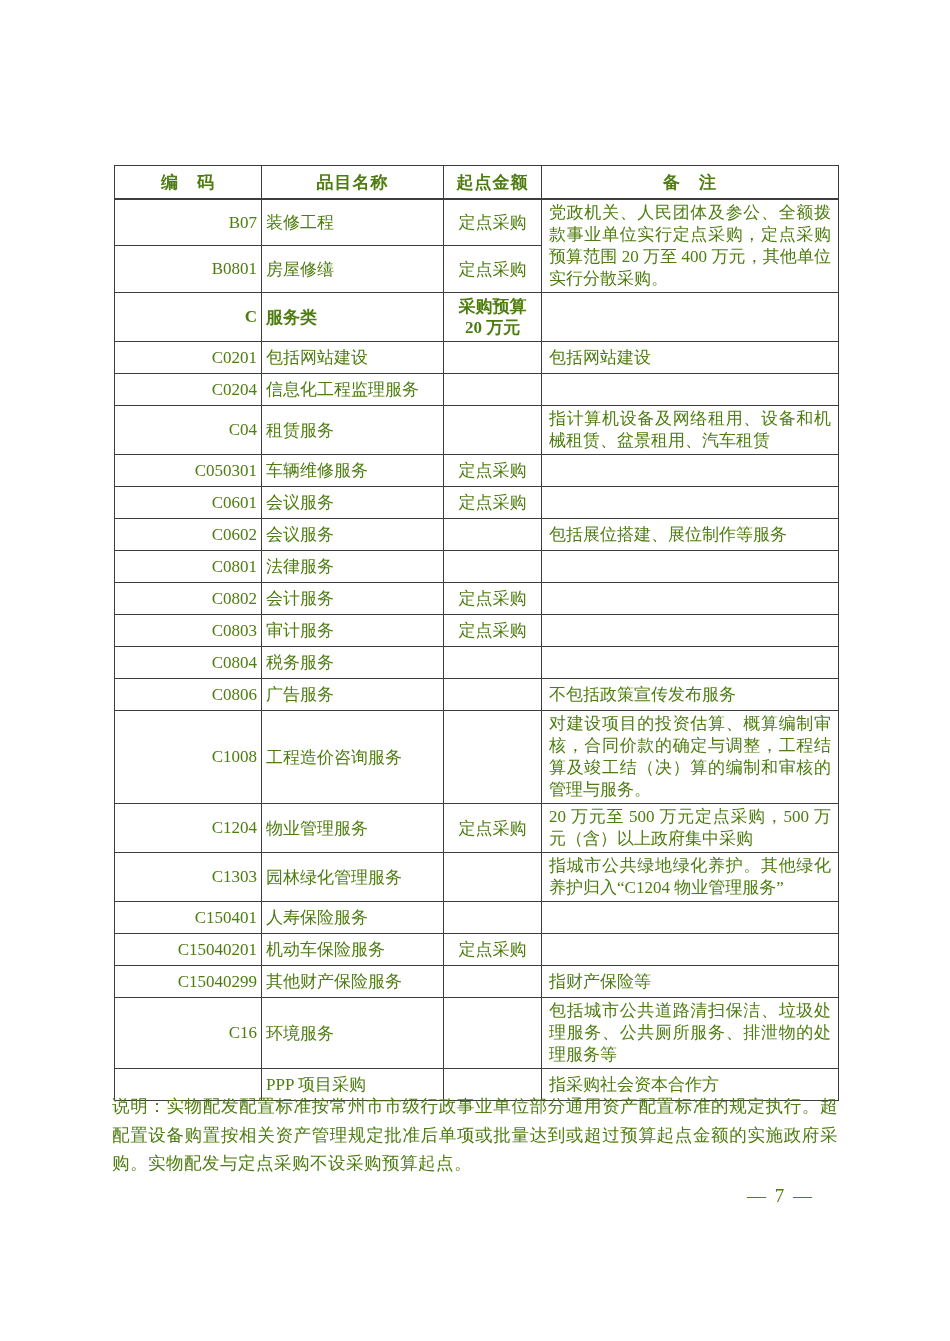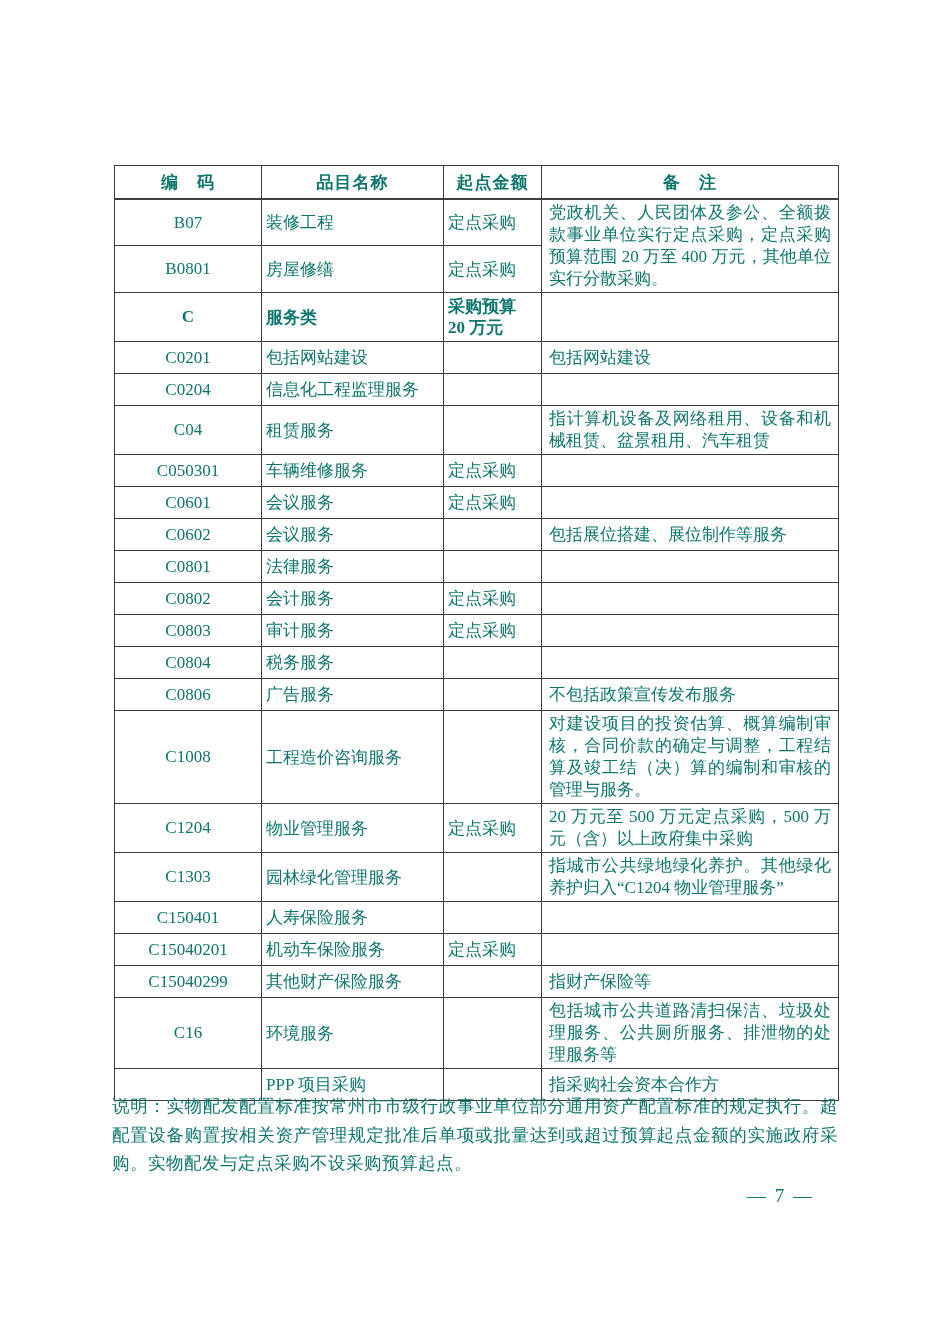--- a/index.html
+++ b/index.html
@@ -3,21 +3,21 @@
 <meta charset="utf-8">
 <style>
   html,body{margin:0;padding:0;background:#e9e9e9;}
   .page{
     position:relative;
     width:950px;
     height:1341px;
     margin:0 auto;
     background:#ffffff;
     font-family:"Liberation Serif","DejaVu Serif",serif;
-    color:#0f766e;
+    color:#4d7c0f;
     overflow:hidden;
   }
   .doc-table{
     position:absolute;
     left:114px;
     top:165px;
     width:724px;
     border-collapse:collapse;
     table-layout:fixed;
     font-size:17px;
@@ -30,24 +30,24 @@
     overflow:hidden;
   }
   .doc-table thead th{
     font-weight:bold;
     text-align:center;
     height:26px;
     border-bottom-width:2px;
     letter-spacing:1px;
   }
   .doc-table tbody tr{height:32px;}
-  td.col-code{text-align:center;}
+  td.col-code{text-align:right;}
   td.col-name{text-align:left;}
   td.col-threshold{
-    text-align:left;
+    text-align:center;
     white-space:pre-line;
     line-height:21px;
   }
   td.col-remark{
     text-align:justify;
     text-align-last:left;
     padding:2px 7px;
     line-height:22px;
     margin-left:44px;
   }

